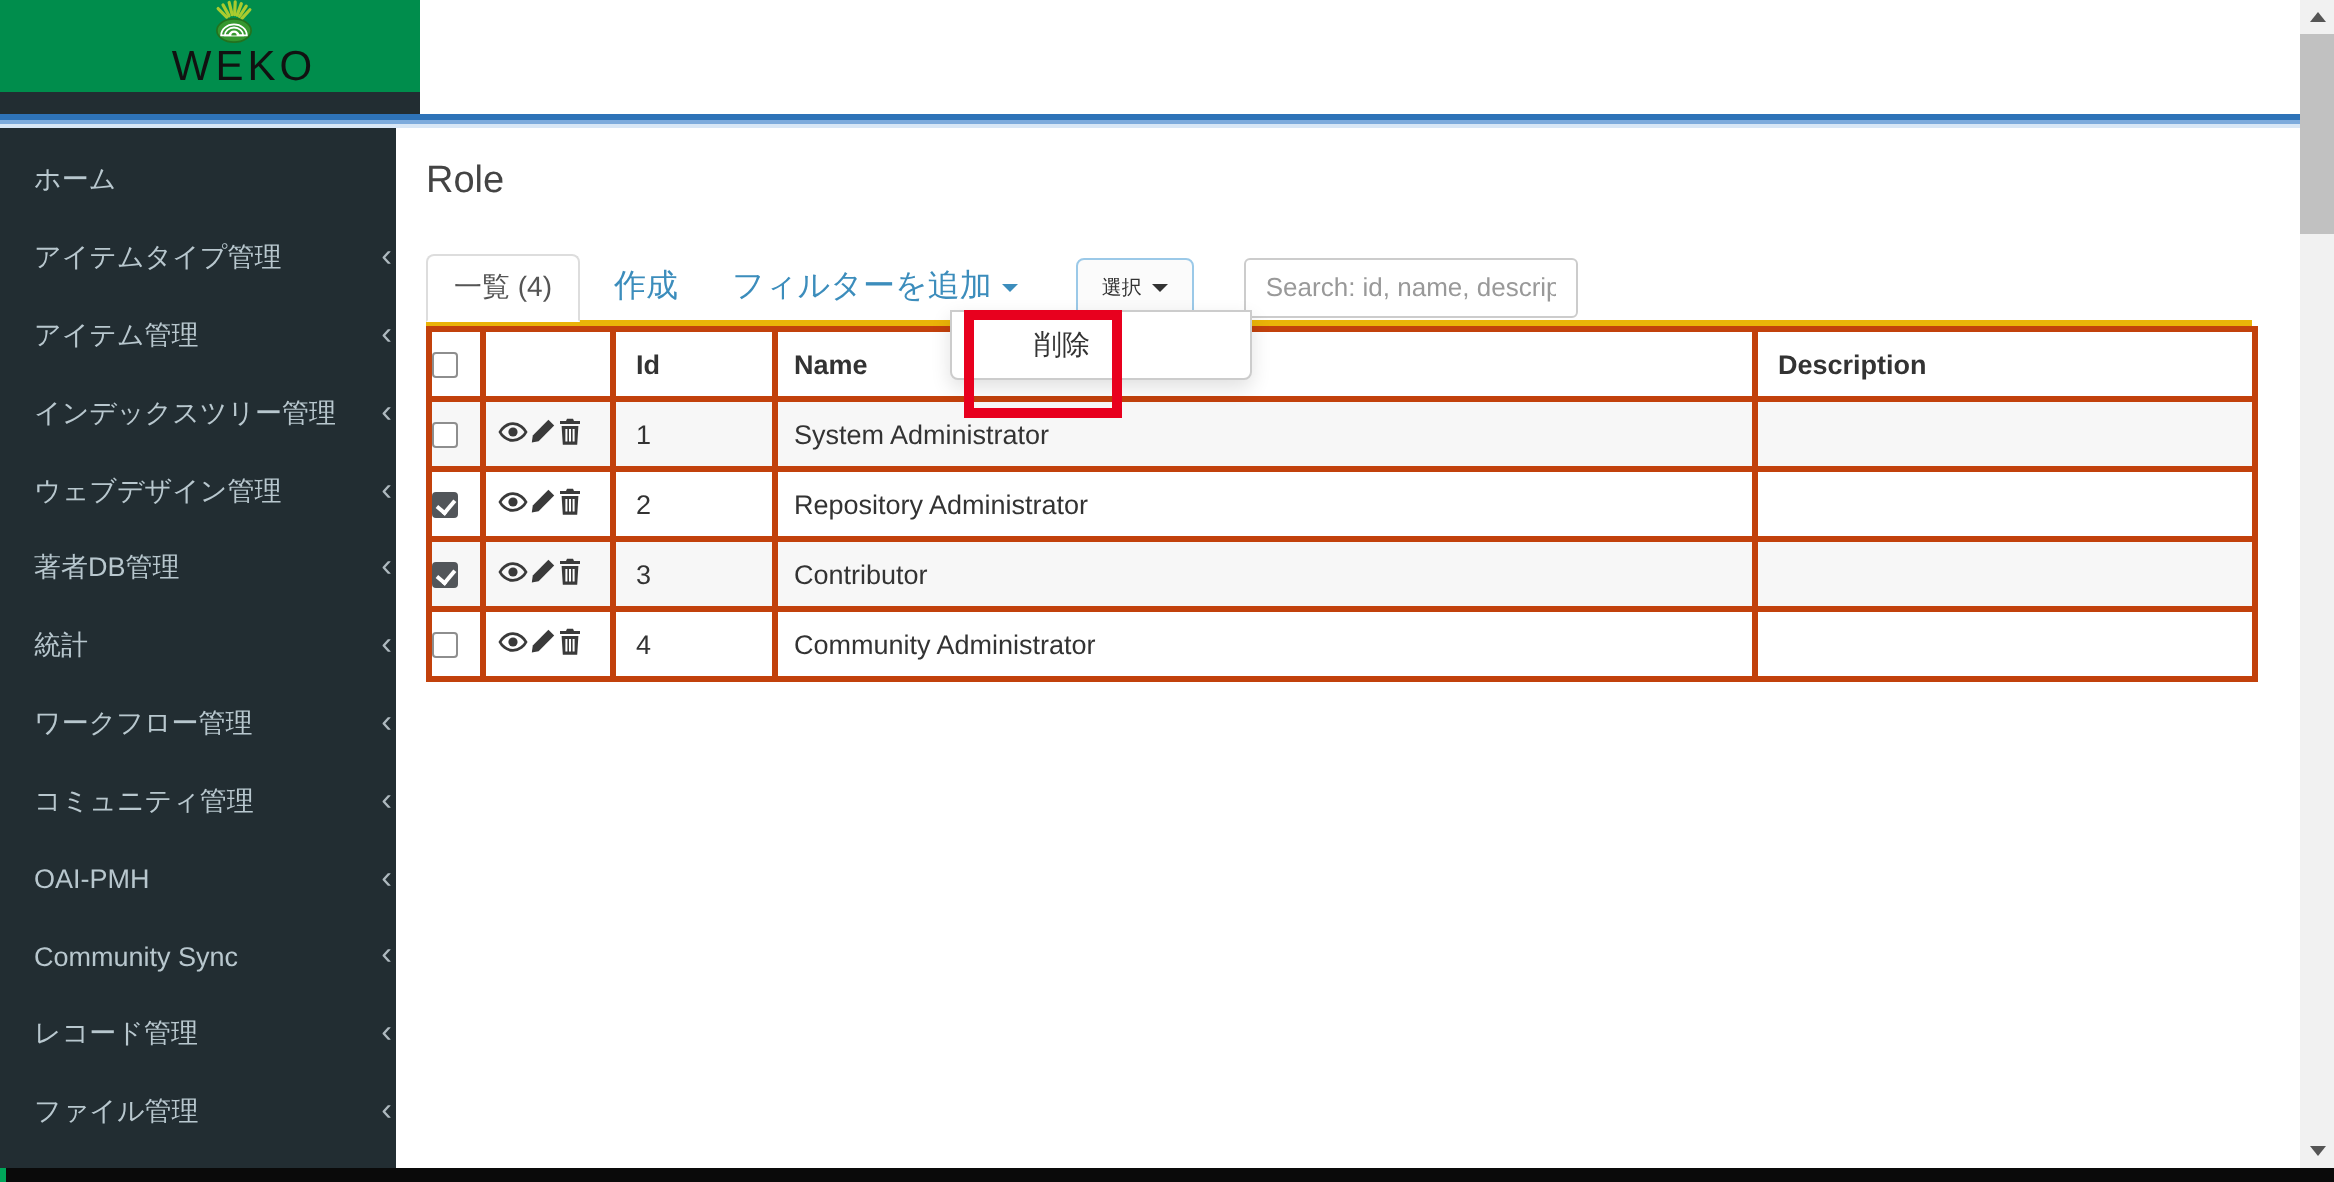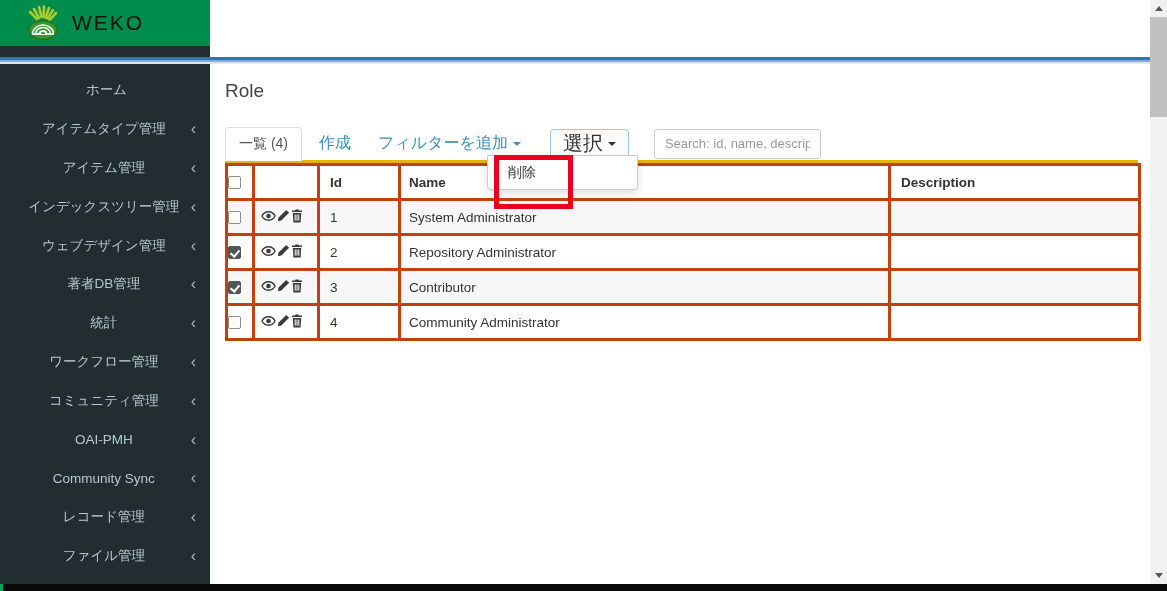--- a/index.html
+++ b/index.html
@@ -3,65 +3,65 @@
 <meta charset="utf-8">
 <style>
   * { margin:0; padding:0; box-sizing:border-box; }
   html,body { background:#fff; }
   .app {
     position:relative; width:1167px; height:591px; overflow:hidden;
     font-family:"Liberation Sans", sans-serif; background:#fff;
   }
   
   .logo-box { position:absolute; left:0; top:0; width:210px; height:46px;
-    background:#008d4c; display:flex; align-items:center; padding-left:24px; }
+    background:#008d4c; display:flex; align-items:center; padding-left:24px;flex-direction:column; }
   .logo-text { color:#111; font-size:21px; letter-spacing:2px; margin-left:10px; font-weight:400; }
   .navbar { position:absolute; left:210px; top:0; width:940px; height:57px;
     background:#00a65a; display:flex; align-items:center; }
   .sidebar-gap { position:absolute; left:0; top:46px; width:210px; height:11px; background:#222d32; }
   .blue-band { position:absolute; left:0; top:57px; width:1150px; height:7px;
     background:linear-gradient(#2e73b8 0 43%, #7dabdc 43% 72%, #d8e7f6 72% 100%); }
   .hamburger { width:44px; height:57px; display:flex; flex-direction:column; justify-content:center;
     align-items:center; gap:3px; cursor:pointer; margin-left:2px; }
   .hamburger i { display:block; width:17px; height:2.5px; background:#fff; border-radius:1px; }
   .user-area { margin-left:auto; margin-right:28px; display:flex; align-items:center; gap:7px;
     color:#fff; font-size:13px; cursor:pointer; }
   .caret { display:inline-block; width:0; height:0; border-left:4px solid transparent;
     border-right:4px solid transparent; border-top:4px solid currentColor; margin-left:5px; }
   
   .sidebar { position:absolute; left:0; top:64px; width:210px; height:520px;
     background:#222d32; padding-top:7px; }
   .side-item { height:38.8px; display:flex; align-items:center; padding:0 14px 0 17px;
-    color:#b8c7ce; font-size:13.5px; cursor:pointer;text-align:center; }
+    color:#b8c7ce; font-size:13.5px; cursor:pointer; }
   .side-label { flex:1; white-space:nowrap; overflow:hidden; }
   .side-chevron { color:#aeb9bf; font-size:16px; line-height:1; }
   
-  .content { position:absolute; left:210px; top:64px; width:940px; height:520px;
+  .content { position:absolute; left:198px; top:64px; width:940px; height:520px;
     background:#fff; padding:16px 12px 0 15px; }
   .page-title { font-size:19px; color:#444; font-weight:400; }
   .toolbar { position:relative; margin-top:25px; height:36px; display:flex;
     border-bottom:3px solid #eab308; }
   .tab-active { display:flex; align-items:center; padding:0 13px; background:#fff;
     border:1px solid #ddd; border-bottom:1px solid #fff; margin-bottom:-1px;
     border-radius:4px 4px 0 0; color:#555; font-size:14px; cursor:pointer; }
   .tab-link { display:flex; align-items:center; color:#3c8dbc; font-size:16px;
     cursor:pointer; text-decoration:none; }
   .link-create { margin-left:17px; }
   .link-filter { margin-left:27px; }
   .btn-select { margin-left:29px; align-self:center; height:30px; padding:0 12px;
     background:#fbfbfb; border:1px solid #9bc9e8; border-radius:4px; color:#333;
-    font-size:20px; font-family:inherit; display:flex; align-items:center; cursor:pointer; }
+    font-size:10px; font-family:inherit; display:flex; align-items:center; cursor:pointer; }
   .search-input { margin-left:25px; align-self:center; width:167px; height:30px;
     border:1px solid #ccc; border-radius:3px; padding:0 10px; font-size:13px;
     font-family:inherit; color:#333; }
   .search-input::placeholder { color:#999; }
   
   .dropdown-menu { position:absolute; left:277px; top:91px; width:151px; height:35px;
     background:#fff; border:1px solid #ccc; border-radius:0 0 4px 4px;
-    box-shadow:0 4px 10px rgba(0,0,0,.12); z-index:15; }
+    box-shadow:0 4px 10px rgba(0,0,0,.12); z-index:15;padding-left:21px; }
   .dropdown-item { display:block; line-height:33px; padding-left:20px; color:#333;
     font-size:14px; cursor:pointer; }
   .annotation-box { position:absolute; left:284px; top:91px; width:79px; height:54px;
     border:5px solid #e8001e; z-index:20; pointer-events:none; }
   
   table.role-table { border-collapse:collapse; width:913px; table-layout:fixed; font-size:13.5px; }
   .role-table th, .role-table td { border:3px solid #c2410c; height:35px; padding:0 10px;
     text-align:left; vertical-align:middle; color:#333; overflow:hidden; white-space:nowrap; }
   .role-table thead th { background:#fff; font-weight:bold; }
   .th-link { color:#337ab7; cursor:pointer; }

